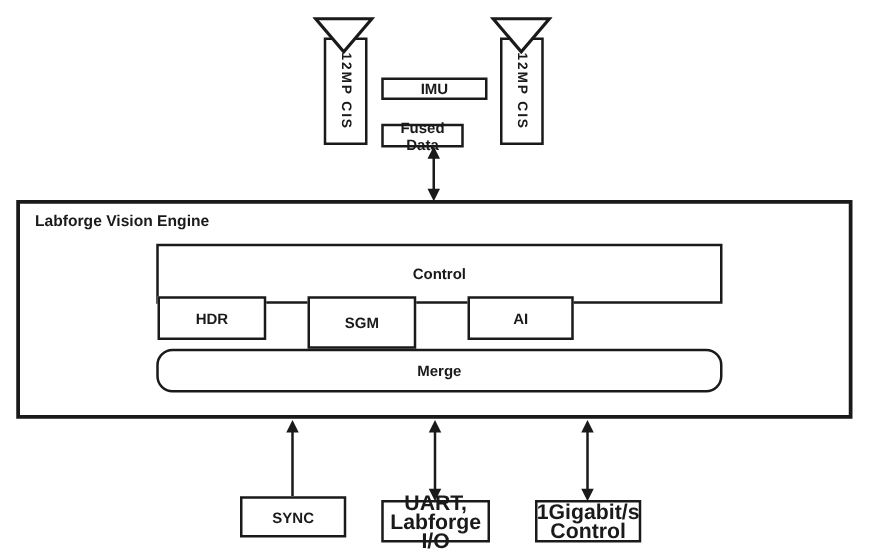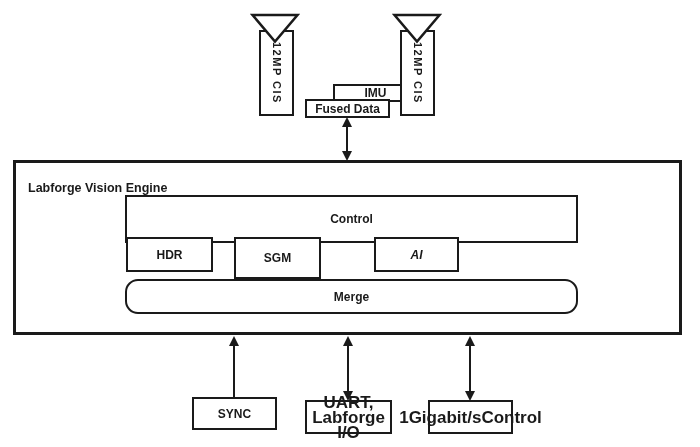--- a/index.html
+++ b/index.html
@@ -26,21 +26,21 @@
     font-weight: 600;
     line-height: 14px;
   }
   .engine {
     border-width: 3px;
     display: block;
   }
   .engine-label {
     position: absolute;
     left: 12px;
-    top: 18px;
+    top: 7px;
     font-size: 12.5px;
     font-weight: 600;
   }
   .vtext {
     writing-mode: vertical-rl;
     text-orientation: sideways;
     font-size: 11px;
     font-weight: 600;
     letter-spacing: 1.5px;
     white-space: nowrap;
@@ -83,48 +83,48 @@
     <polygon points="2.5,2 47.5,2 25,28.5" fill="#ffffff" stroke="#1a1a1a" stroke-width="2.5"></polygon>
   </svg>
 
   <div class="box cam-body abs" style="left:400px; top:30px; width:35px; height:86px;">
     <span class="vtext">12MP CIS</span>
   </div>
   <svg class="lens" style="left:392px; top:13px;" width="50" height="31" viewBox="0 0 50 31">
     <polygon points="2.5,2 47.5,2 25,28.5" fill="#ffffff" stroke="#1a1a1a" stroke-width="2.5"></polygon>
   </svg>
 
-  <div class="box" style="left:305px; top:84px; width:85px; height:18px;margin-left:28px;">
+  <div class="box" style="left:305px; top:62px; width:85px; height:18px;">
     <span>IMU</span>
   </div>
 
-  <div class="box" style="left:305px; top:99px; width:85px; height:19px;text-align:right;">
+  <div class="box" style="left:305px; top:99px; width:66px; height:19px;">
     <span>Fused Data</span>
   </div>
 
   <div class="varrow" style="left:341px; top:117px; height:44px;">
     <div class="head-up"></div>
     <div class="vline"></div>
     <div class="head-down"></div>
   </div>
 
   <div class="box engine" style="left:13px; top:160px; width:669px; height:175px;">
     <span class="engine-label">Labforge Vision Engine</span>
 
     <div class="box" style="left:109px; top:32px; width:453px; height:48px;">
       <span>Control</span>
     </div>
 
     <div class="box" style="left:110px; top:74px; width:87px; height:35px;text-align:center;">
       <span>HDR</span>
     </div>
-    <div class="box" style="left:218px; top:74px; width:87px; height:42px;">
+    <div class="box" style="left:230px; top:74px; width:87px; height:42px;">
       <span>SGM</span>
     </div>
-    <div class="box" style="left:358px; top:74px; width:85px; height:35px;font-style:italic;">
+    <div class="box" style="left:358px; top:74px; width:85px; height:35px;">
       <span>AI</span>
     </div>
 
     <div class="box" style="left:109px; top:116px; width:453px; height:35px;border-radius:13px;">
       <span>Merge</span>
     </div>
   </div>
 
   <div class="varrow" style="left:228px; top:336px; height:61px;">
     <div class="head-up"></div>
@@ -145,18 +145,18 @@
 
   <div class="box" style="left:192px; top:397px; width:85px; height:33px;">
     <span>SYNC</span>
   </div>
 
   <div class="box two-line" style="left:305px; top:400px; width:87px; height:34px; flex-direction:column;">
     <span>UART,</span>
     <span>Labforge I/O</span>
   </div>
 
-  <div class="box two-line" style="left:428px; top:400px; width:85px; height:34px; ">
+  <div class="box two-line" style="left:428px; top:400px; width:85px; height:34px; flex-direction:column;">
     <span>1Gigabit/s</span>
     <span>Control</span>
   </div>
 
 </div>
 
 </body></html>

